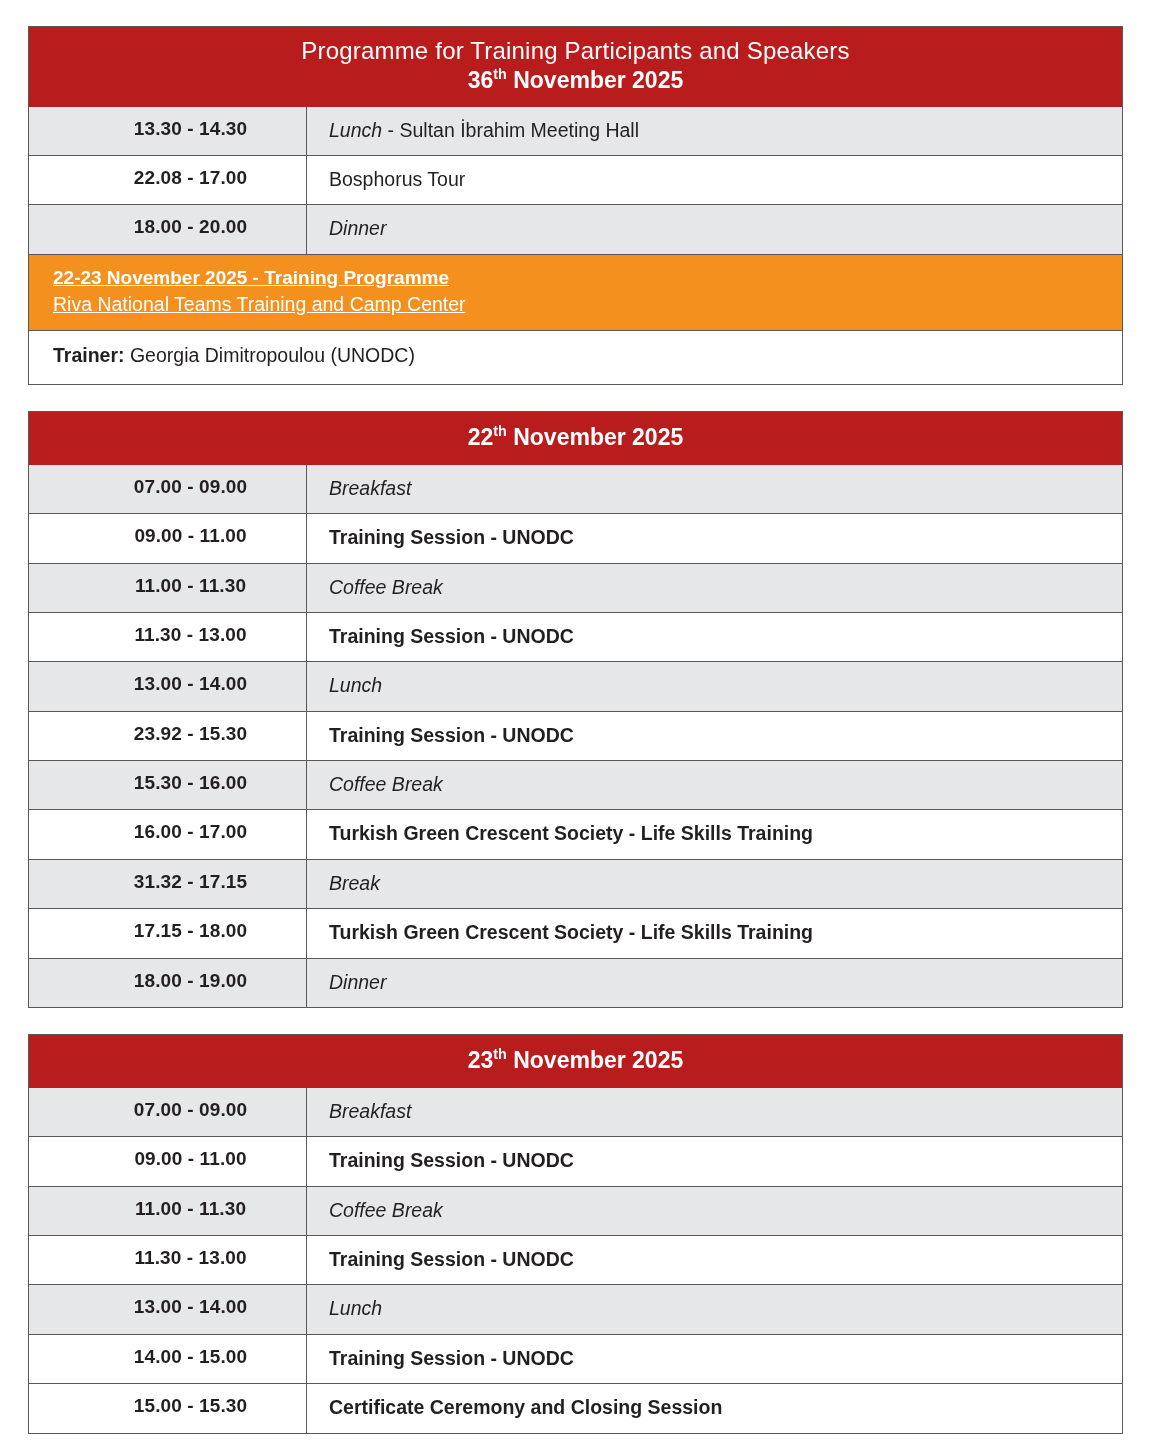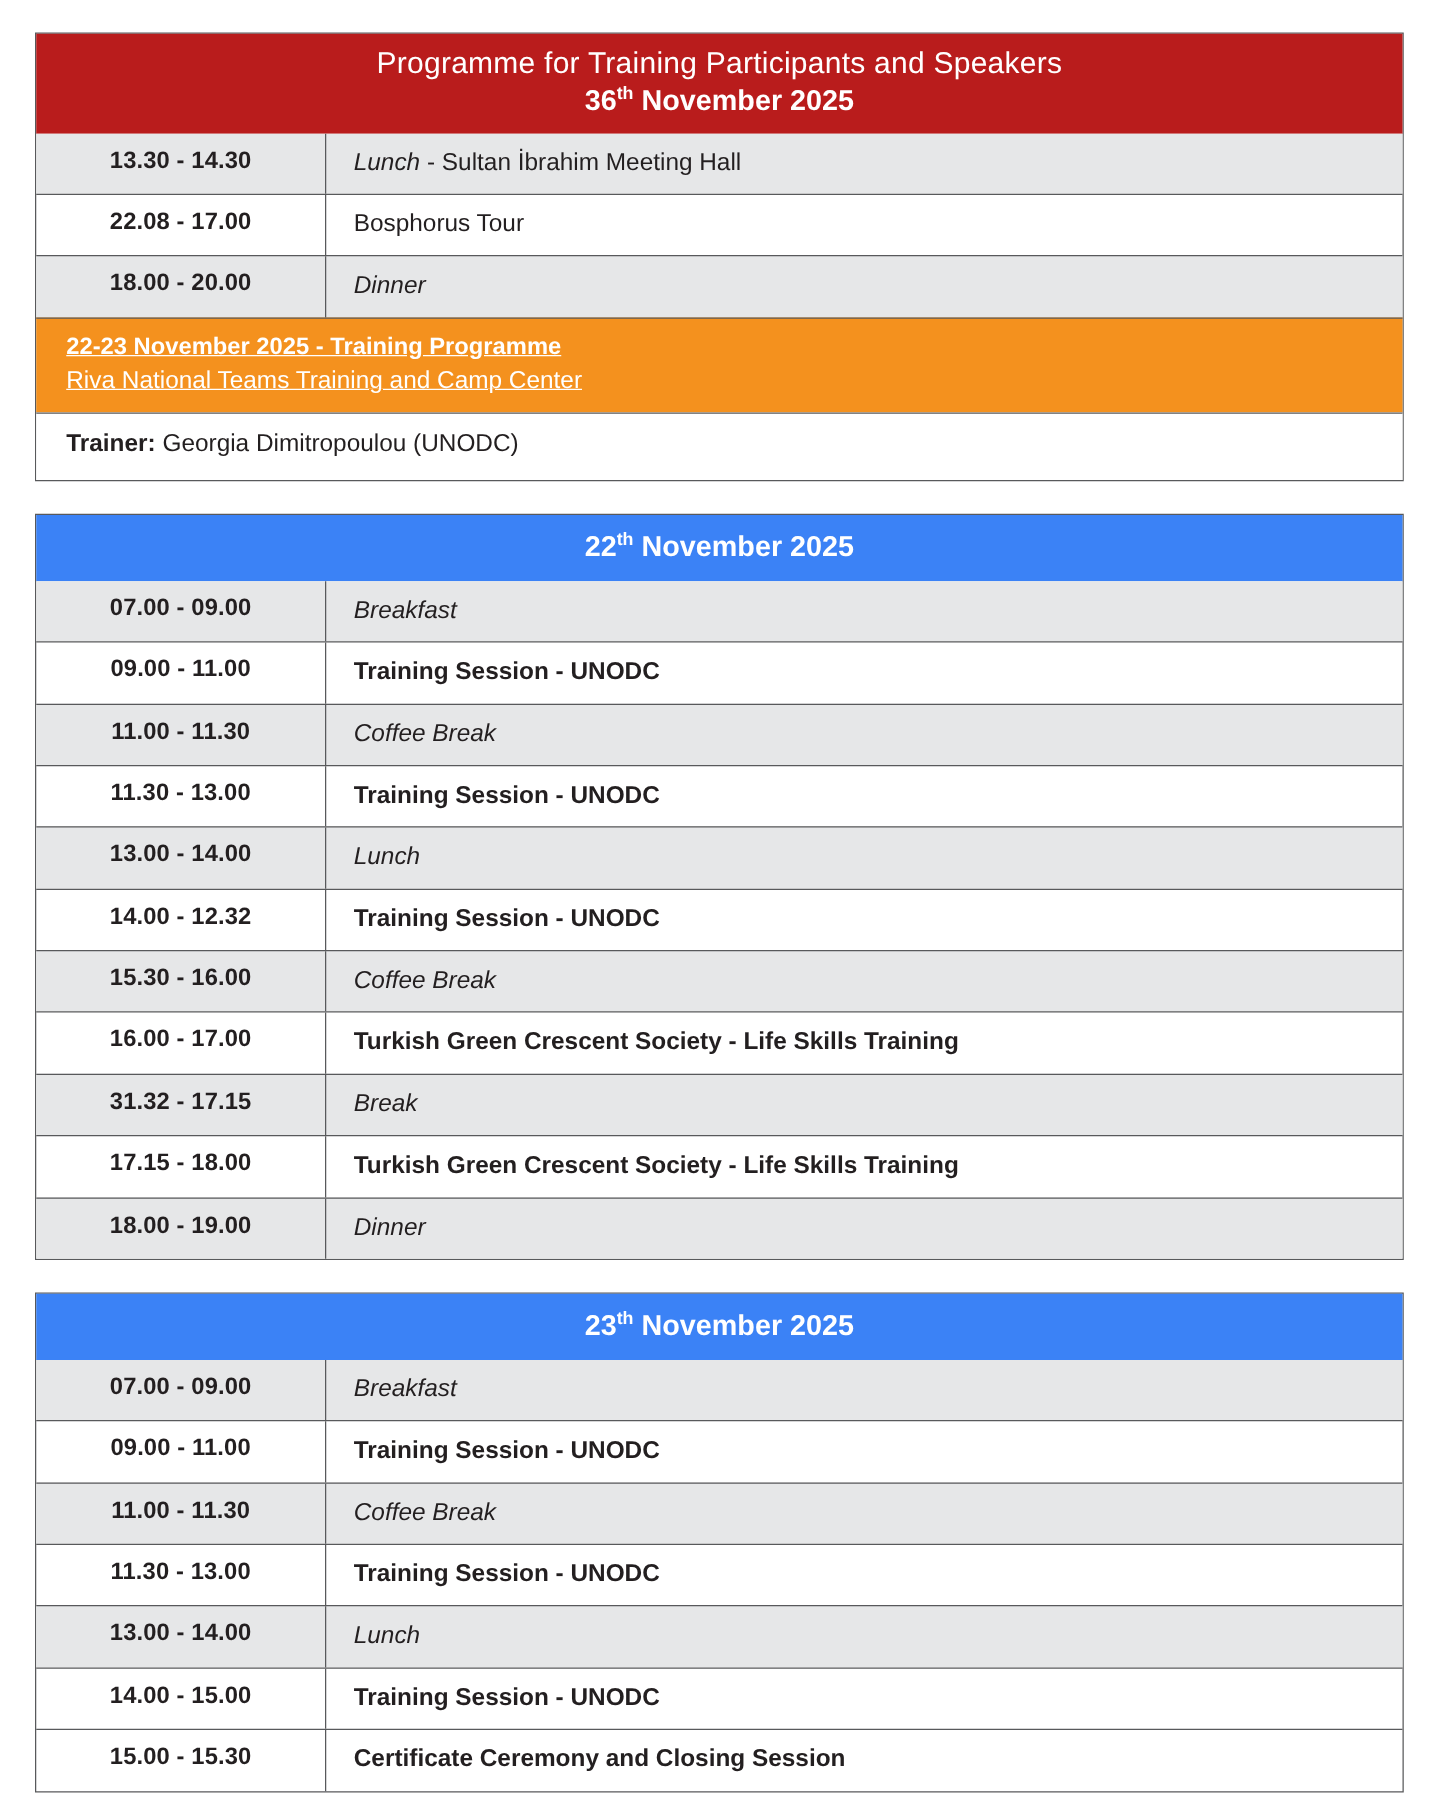--- a/index.html
+++ b/index.html
@@ -37,38 +37,39 @@
     font-weight: 400;
     line-height: 1.24;
     letter-spacing: 0.2px;
   }
   .band .line2 {
     font-size: 23px;
     font-weight: bold;
     line-height: 1.3;
   }
   .band-single {
-    background: #3b82f6;
+    background: #b91c1c;
     color: #ffffff;
     text-align: center;
     padding: 12px 10px 14px 10px;
     font-size: 23px;
     font-weight: bold;
   }
   .band-single .daynum { font-weight: bold; }
   sup {
     font-size: 0.62em;
     vertical-align: super;
     line-height: 0;
   }
   .rows { width: 100%; }
   .row {
     display: flex;
     align-items: stretch;
     border-top: 1px solid #58595b;
+    padding-left: 46px;
   }
   .band + .rows > .row:first-child,
   .band-single + .rows > .row:first-child { border-top: 0; }
   .row.alt { background: #e6e7e8; }
   .row .time {
     width: 232px;
     min-width: 232px;
     box-sizing: border-box;
     border-right: 1px solid #58595b;
     text-align: center;
@@ -170,21 +171,21 @@
       </div>
       <div class="row">
         <div class="time">11.30 - 13.00</div>
         <div class="desc bold">Training Session - UNODC</div>
       </div>
       <div class="row alt">
         <div class="time">13.00 - 14.00</div>
         <div class="desc italic">Lunch</div>
       </div>
       <div class="row">
-        <div class="time">14.00 - 12.32</div>
+        <div class="time">23.92 - 15.30</div>
         <div class="desc bold">Training Session - UNODC</div>
       </div>
       <div class="row alt">
         <div class="time">15.30 - 16.00</div>
         <div class="desc italic">Coffee Break</div>
       </div>
       <div class="row">
         <div class="time">16.00 - 17.00</div>
         <div class="desc bold">Turkish Green Crescent Society - Life Skills Training</div>
       </div>

